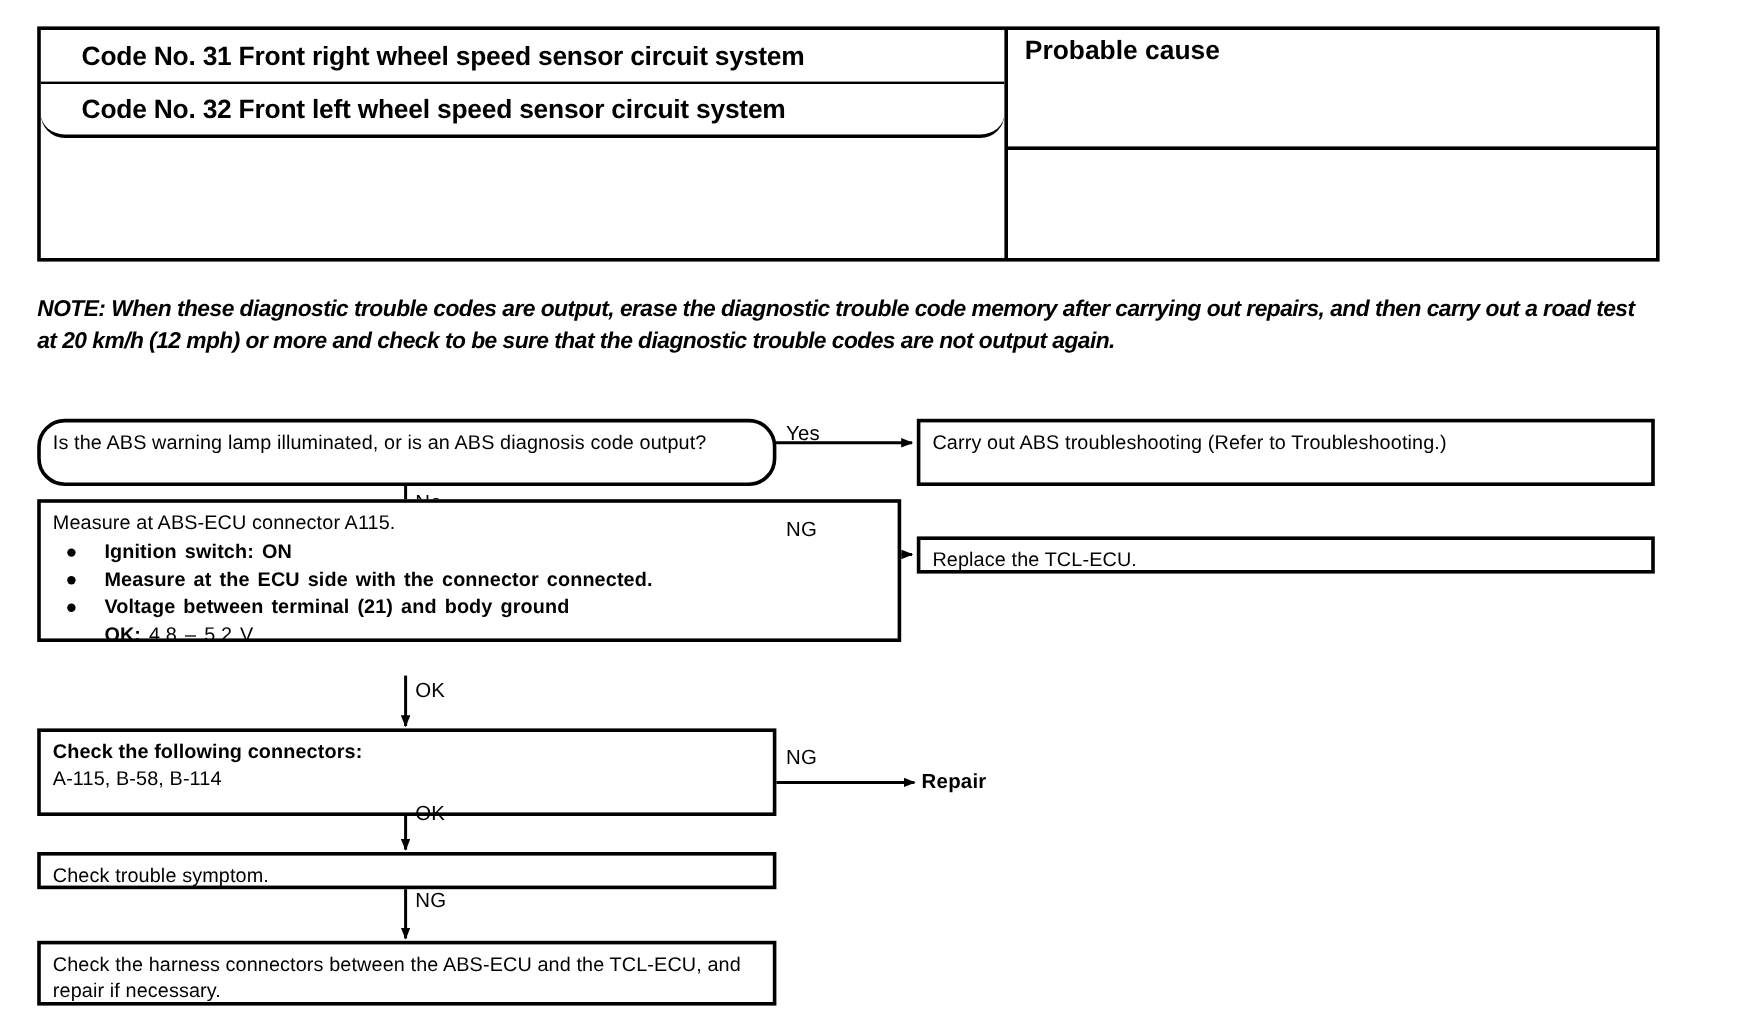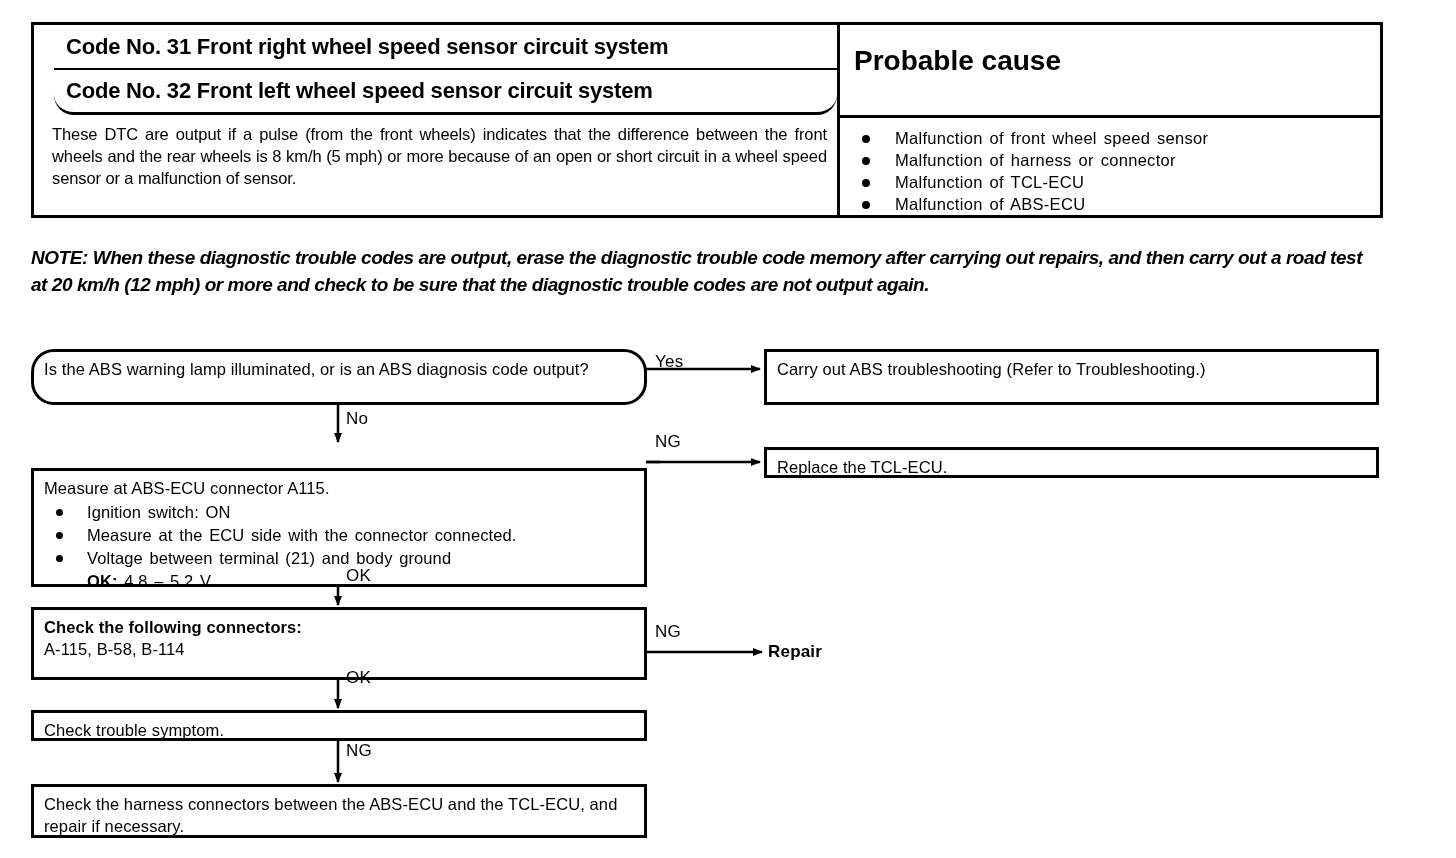--- a/index.html
+++ b/index.html
@@ -31,42 +31,41 @@
   }
   .dtc-right {
     flex: 1;
     display: flex;
     flex-direction: column;
   }
   .code-row {
     height: 45px;
     display: flex;
     align-items: center;
-    padding-left: 12px;
+    padding-left: 34px;
     font-size: 22px;
     font-weight: bold;
     letter-spacing: -0.2px;
     white-space: nowrap;
-    margin-left: 20px;
   }
   .code-row.first { border-bottom: 2px solid #000; }
   .code-row.second { border-bottom: 3px solid #000; border-radius: 20px; }
   .dtc-desc {
     flex: 1;
     padding: 8px 10px 6px 18px;
     font-size: 16.5px;
     line-height: 22px;
     text-align: justify;
     letter-spacing: -0.1px;
   }
   .cause-title {
     height: 100px;
     padding-left: 14px;
-    padding-top: 20px;
-    font-size: 28px;
+    padding-top: 4px;
+    font-size: 22px;
     font-weight: bold;
     border-bottom: 3px solid #000;
   }
   .cause-list {
     flex: 1;
     padding: 9px 0 0 0;
     list-style: none;
     margin: 0;
   }
   .cause-list li {
@@ -108,20 +107,21 @@
     line-height: 22px;
     padding: 6px 8px 4px 10px;
     letter-spacing: 0.1px;
   }
   .blist { list-style: none; margin: 2px 0 0 0; padding: 0; }
   .blist li {
     position: relative;
     padding-left: 43px;
     line-height: 23px;
     word-spacing: 2px;
+    font-weight: bold;
   }
   .blist li::before {
     content: "";
     position: absolute;
     left: 12px; top: 8px;
     width: 7px; height: 7px;
     background: #000;
     border-radius: 50%;
   }
   .sub-ok { padding-left: 43px; word-spacing: 2px; }
@@ -146,30 +146,23 @@
     pointer-events: none;
   }
 </style>
 </head>
 <body>
 
 <div class="dtc-table">
   <div class="dtc-left">
     <div class="code-row first">Code No. 31 Front right wheel speed sensor circuit system</div>
     <div class="code-row second">Code No. 32 Front left wheel speed sensor circuit system</div>
-    <div class="dtc-desc">These DTC are output if a pulse (from the front wheels) indicates that the difference between the front wheels and the rear wheels is 8 km/h (5 mph) or more because of an open or short circuit in a wheel speed sensor or a malfunction of sensor.</div>
   </div>
   <div class="dtc-right">
     <div class="cause-title">Probable cause</div>
-    <ul class="cause-list">
-      <li>Malfunction of front wheel speed sensor</li>
-      <li>Malfunction of harness or connector</li>
-      <li>Malfunction of TCL-ECU</li>
-      <li>Malfunction of ABS-ECU</li>
-    </ul>
   </div>
 </div>
 
 <div class="note-block">NOTE: When these diagnostic trouble codes are output, erase the diagnostic trouble code memory after carrying out repairs, and then carry out a road test at 20 km/h (12 mph) or more and check to be sure that the diagnostic trouble codes are not output again.</div>
 
 <div class="flow">
 
   <svg class="lines" viewBox="0 0 1456 858" xmlns="http://www.w3.org/2000/svg">
     <defs>
       <marker id="ah" markerWidth="10" markerHeight="8" refX="9" refY="4" orient="auto" markerUnits="userSpaceOnUse">
@@ -195,21 +188,21 @@
 
   <div class="fbox" style="left:31px; top:349px; width:616px; height:56px;border-radius:23px;">
     <span>Is the ABS warning lamp illuminated, or is an ABS diagnosis code output?</span>
   </div>
   <div class="edge-label" style="left:655px; top:352px;">Yes</div>
   <div class="fbox" style="left:764px; top:349px; width:615px; height:56px;">
     <span>Carry out ABS troubleshooting (Refer to Troubleshooting.)</span>
   </div>
   <div class="edge-label" style="left:346px; top:409px;">No</div>
 
-  <div class="fbox" style="left:31px; top:468px; width:616px; height:119px;">
+  <div class="fbox" style="left:31px; top:416px; width:720px; height:119px;">
     <div>Measure at ABS-ECU connector A115.</div>
     <ul class="blist">
       <li>Ignition switch: ON</li>
       <li>Measure at the ECU side with the connector connected.</li>
       <li>Voltage between terminal (21) and body ground</li>
     </ul>
     <div class="sub-ok">
       <b>OK:</b>
       <span>4.8 – 5.2 V</span>
     </div>

